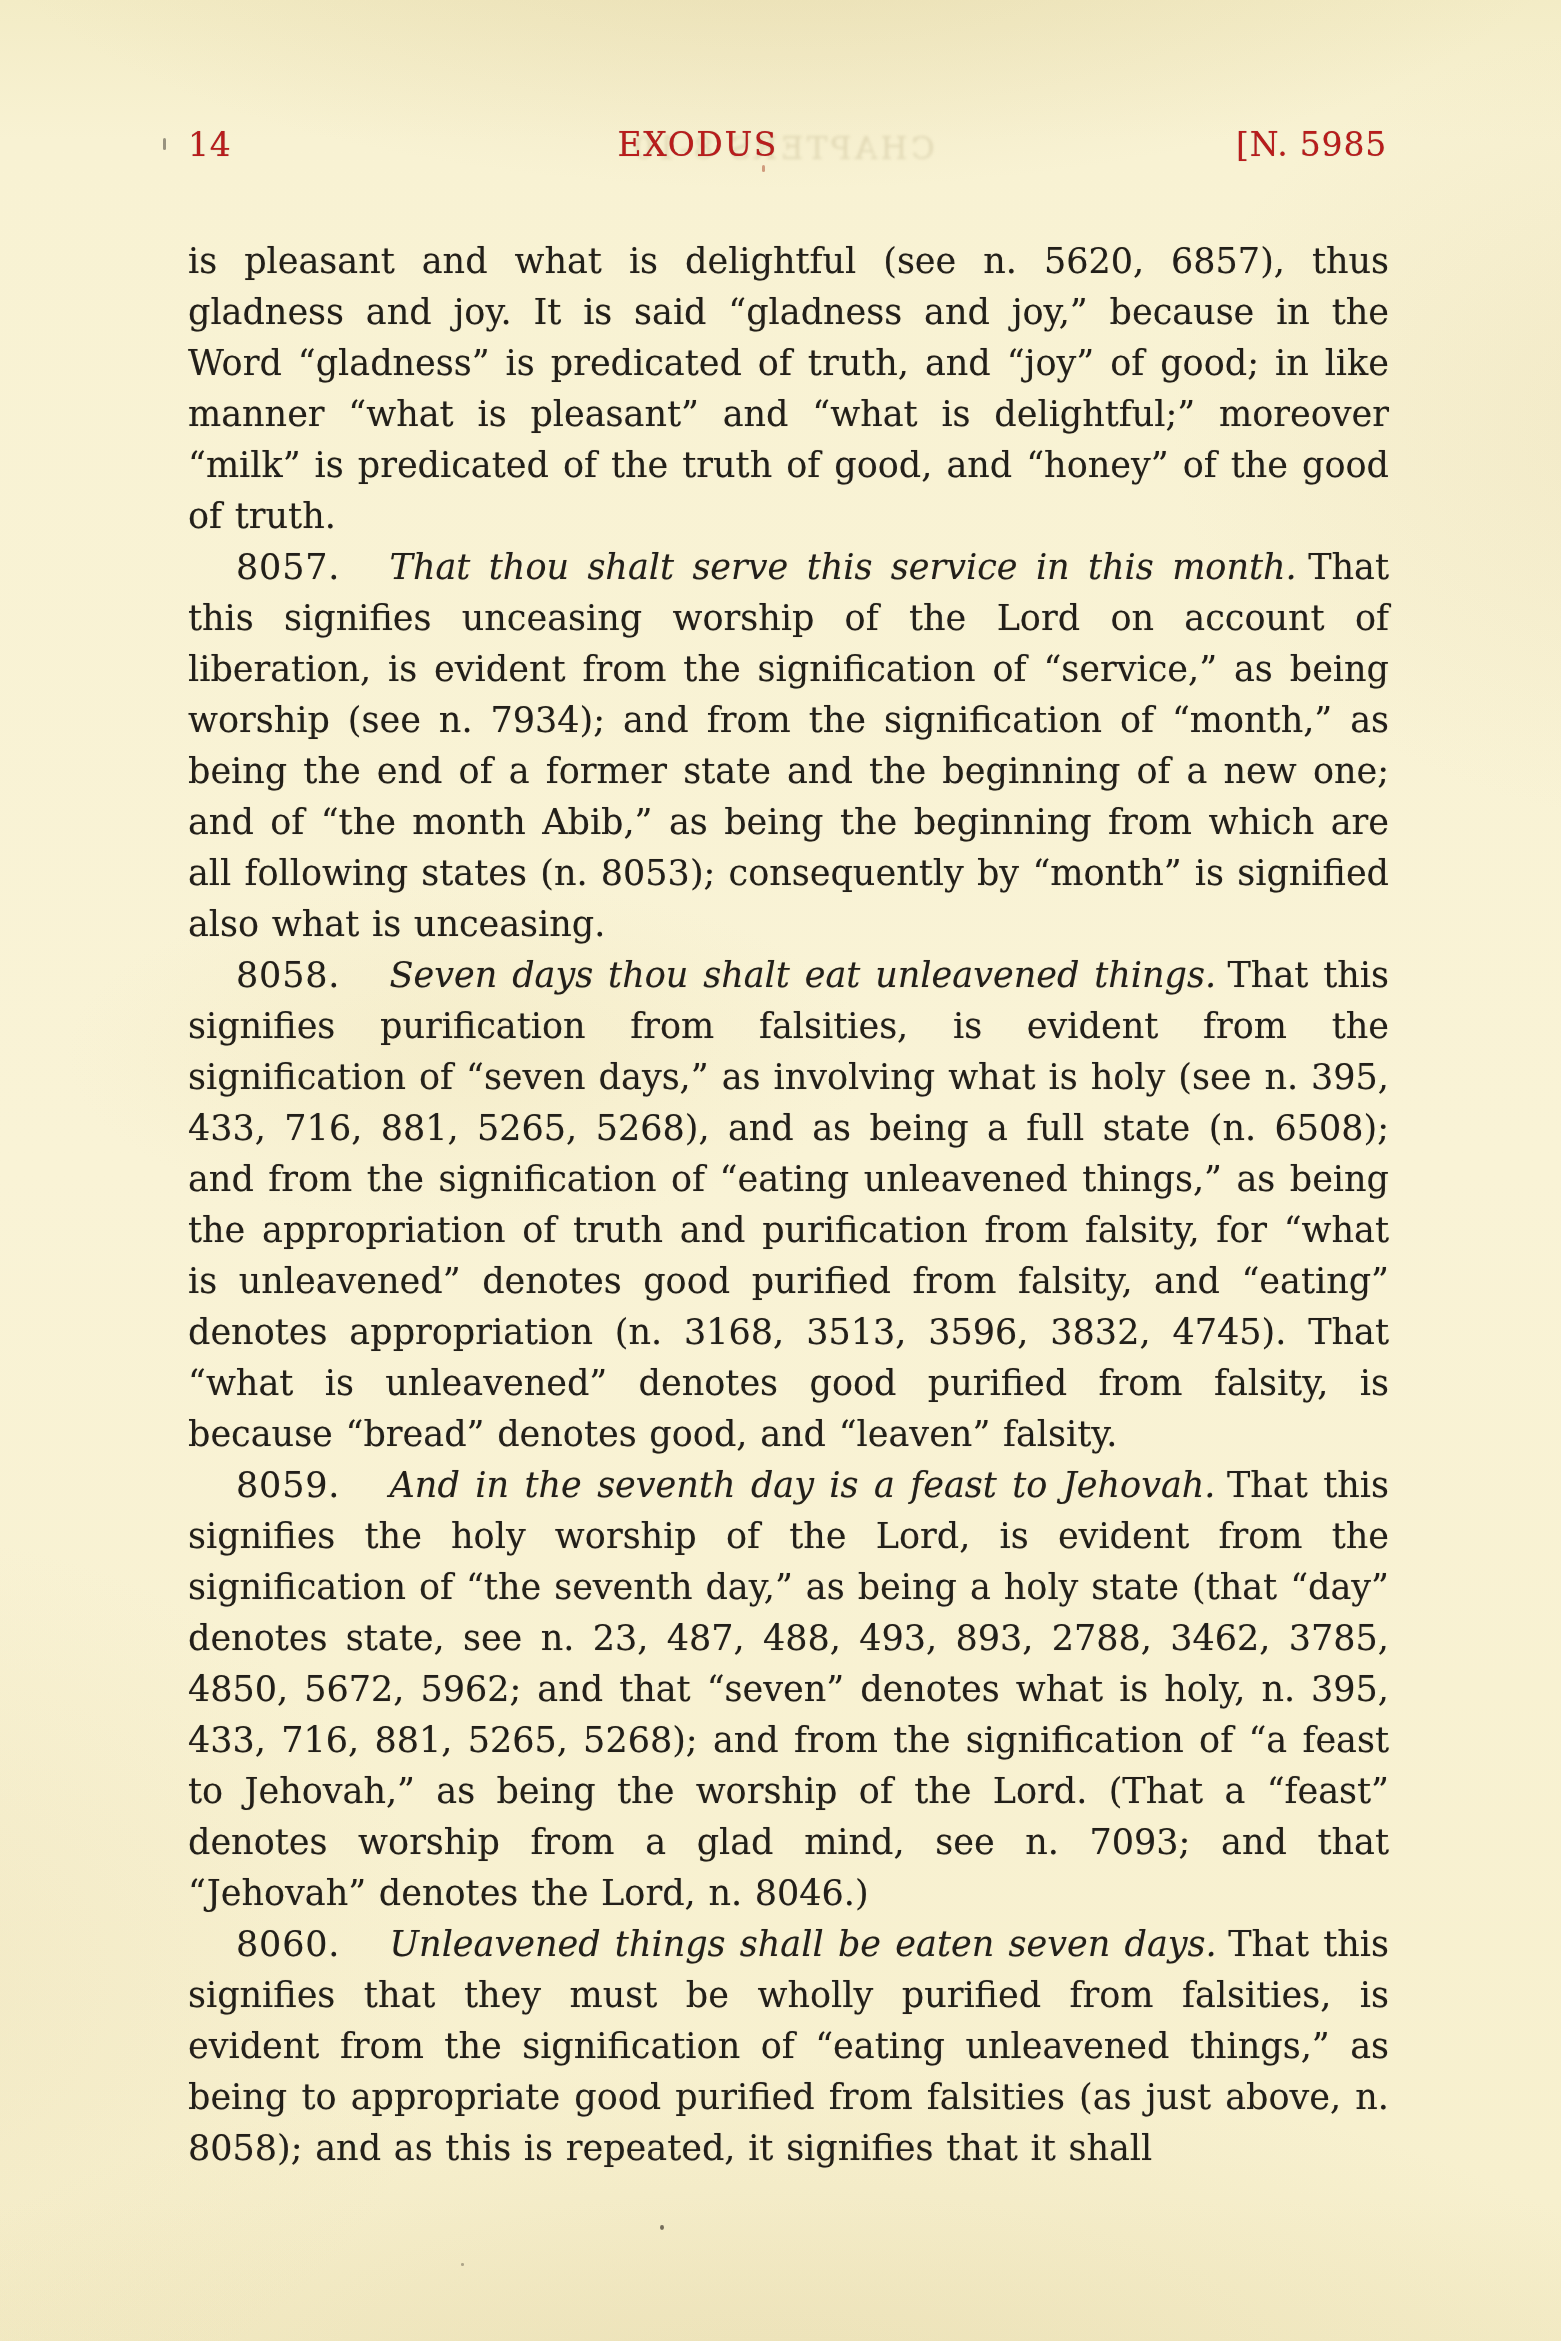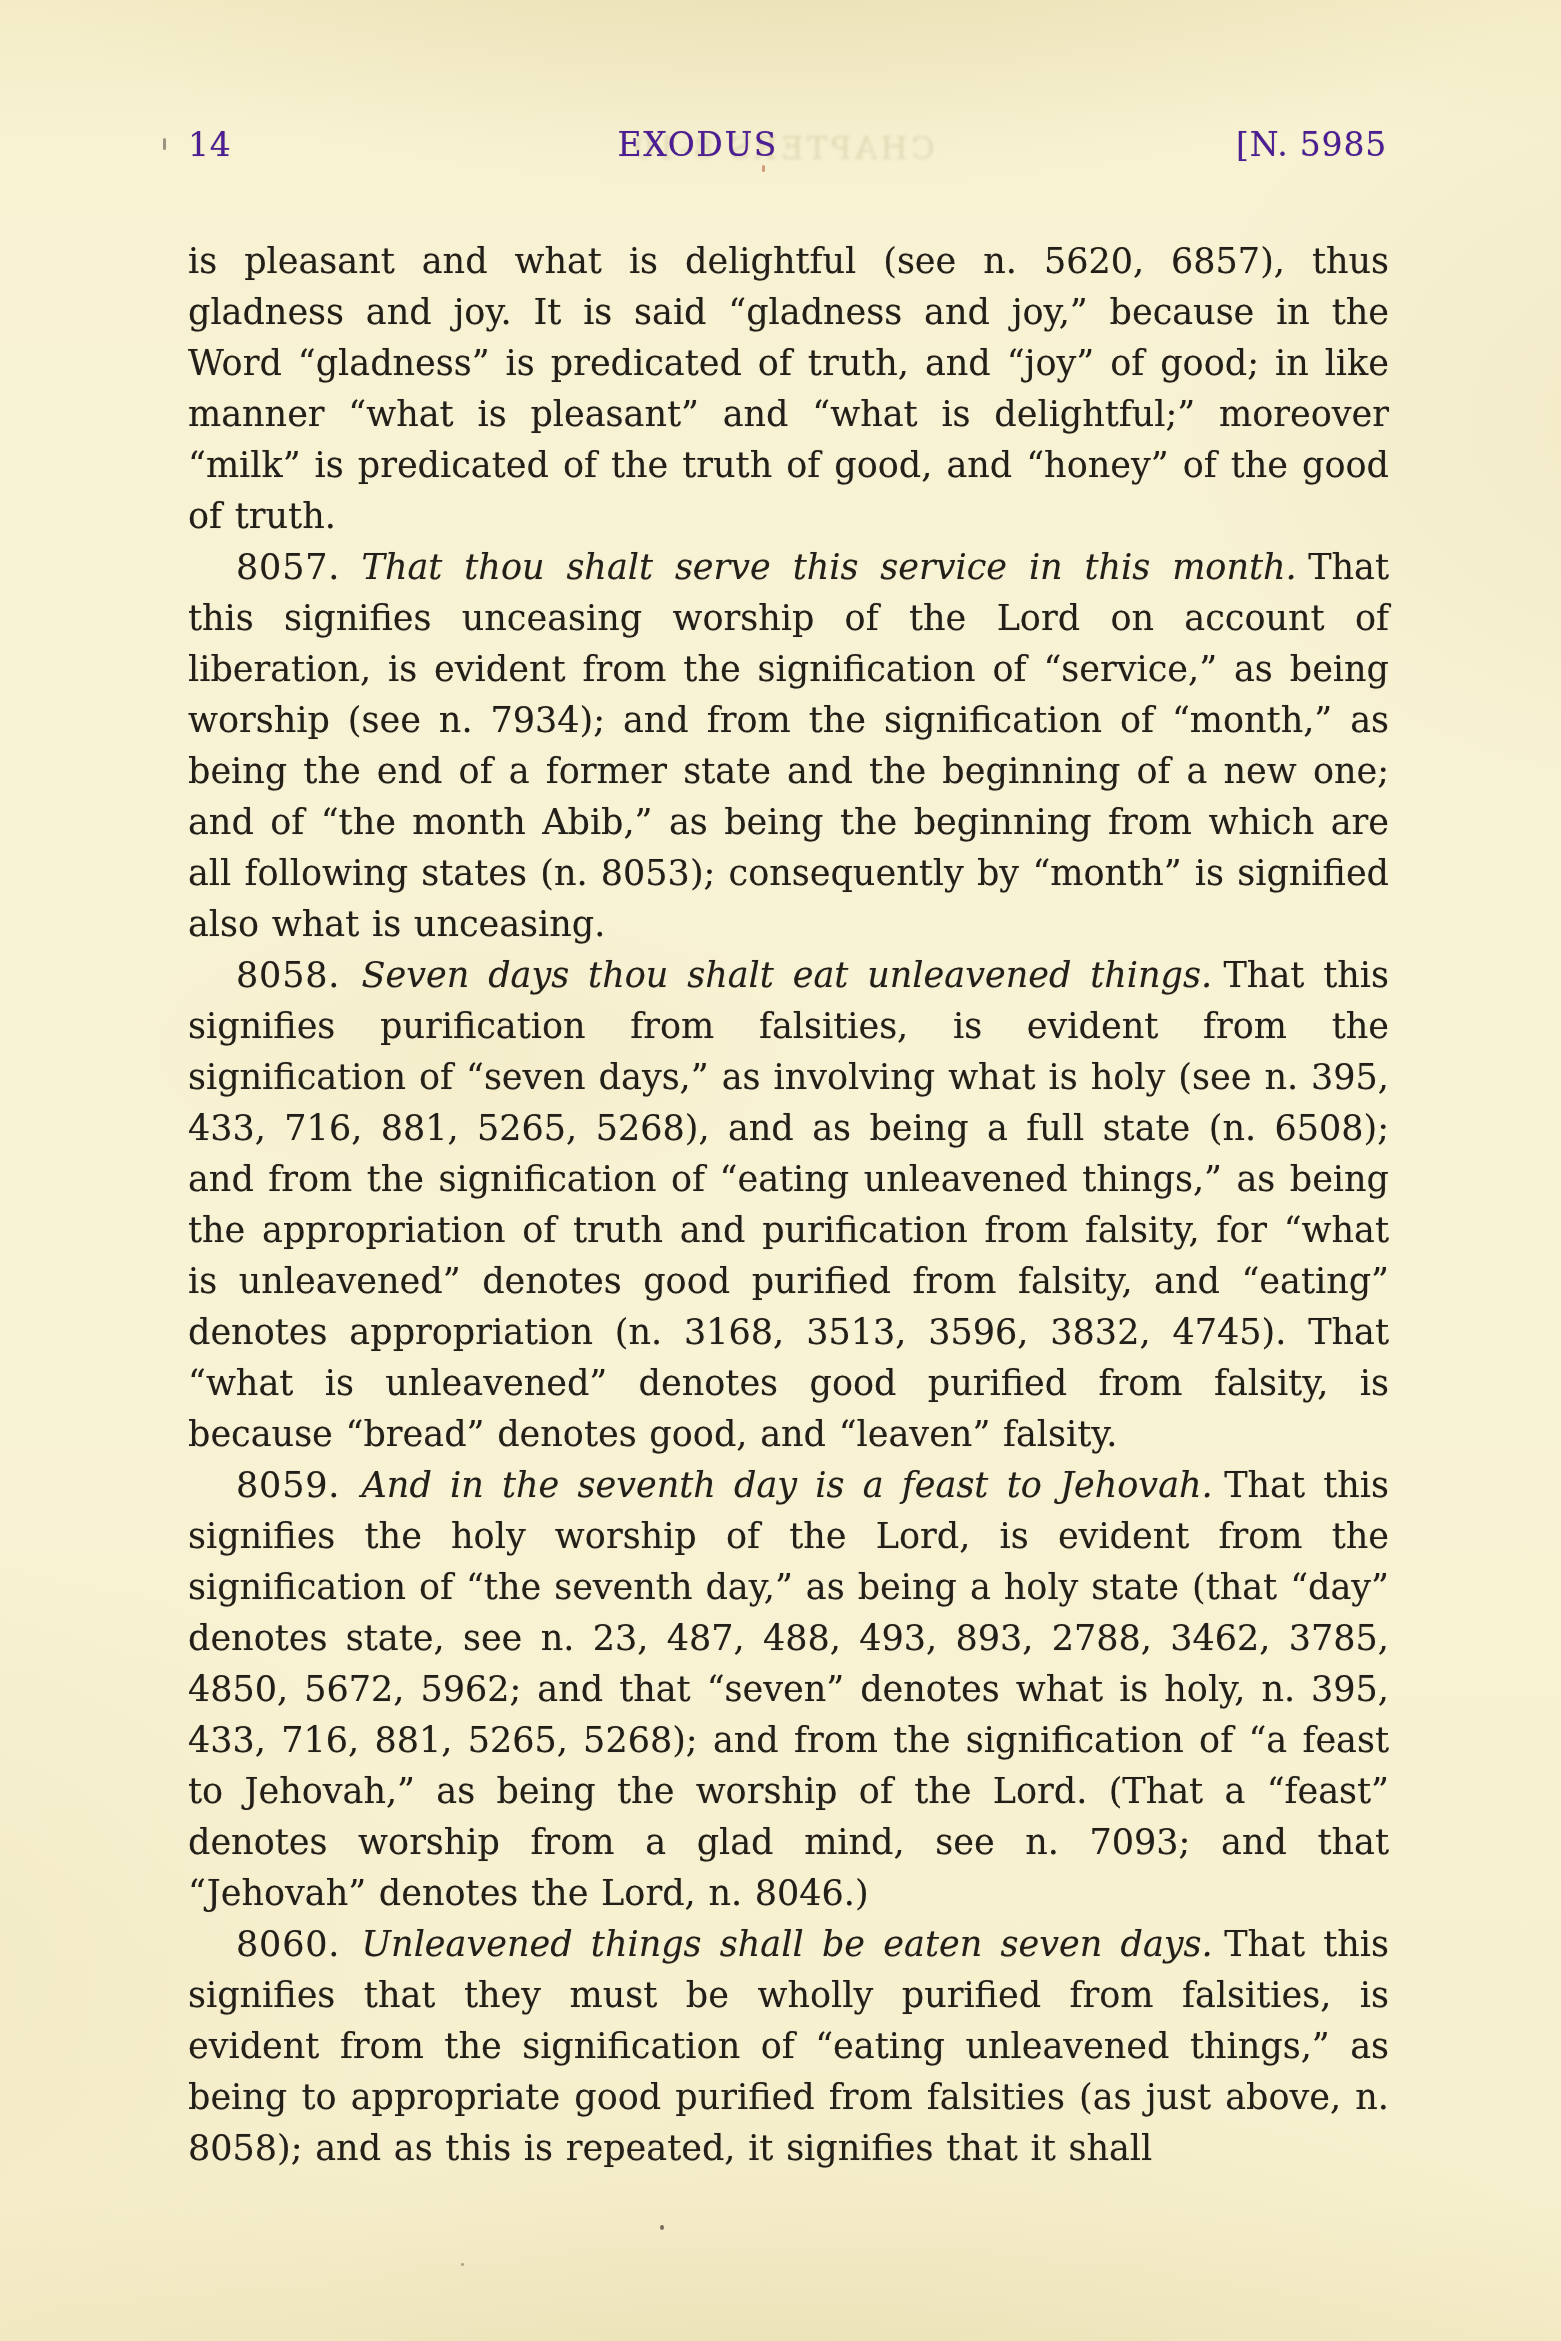--- a/index.html
+++ b/index.html
@@ -15,21 +15,21 @@
       radial-gradient(1153px 412px at 50% -99px, rgba(214,196,142,.35), rgba(214,196,142,0) 70%),
       radial-gradient(741px 576px at 108% 18%, rgba(219,201,150,.22), rgba(219,201,150,0) 70%),
       radial-gradient(823px 659px at -8% 85%, rgba(219,201,150,.18), rgba(219,201,150,0) 70%),
       radial-gradient(1318px 494px at 50% 103%, rgba(214,196,142,.25), rgba(214,196,142,0) 72%),
       radial-gradient(576px 247px at 30% 45%, rgba(233,220,170,.25), rgba(233,220,170,0) 70%),
       linear-gradient(180deg, #f3ecc6 0%, #f8f2d3 6%, #f9f3d6 50%, #f7f0ce 94%, #f3ebc5 100%);
   }
   .running-head{
     position:absolute;left:188px;top:125px;width:1199px;
     display:flex;justify-content:space-between;align-items:baseline;
-    font-size:33px;color:#4c1d95;
+    font-size:33px;color:#b91c1c;
     text-shadow:0 0 0.8px rgba(38,30,22,.45);
     white-space:nowrap;
   }
   .running-head .page-num{letter-spacing:0.8px;}
   .running-head .title{letter-spacing:1.6px;position:relative;left:-36px;}
   .running-head .ref{letter-spacing:0.8px;}
   .ghost-head{
     position:absolute;top:130px;left:346px;width:873px;
     text-align:center;font-size:31px;letter-spacing:3.3px;
     color:rgba(146,128,82,.20);
@@ -41,21 +41,21 @@
     position:absolute;left:188px;top:236px;width:1201px;
     font-size:35px;line-height:51px;color:#221f19;
     text-align:justify;
     text-shadow:0 0 0.8px rgba(34,28,20,.40);
     word-spacing:1.6px;
     hyphens:auto;-webkit-hyphens:auto;
   }
   .text-block p{margin:0;padding:0;}
   .text-block p.indented{text-indent:48px;}
   .num{font-weight:normal;letter-spacing:0.8px;margin-right:21.4px;}
-  .lead{font-style:italic;margin-right:11.5px;}
+  .lead{font-style:italic;margin-right:11.5px;margin-left:28px;}
   .speck{position:absolute;border-radius:50%;background:#4a4134;pointer-events:none;}
   .speck.s1{left:660px;top:2225px;width:4.1px;height:5px;opacity:.75;}
   .speck.s2{left:461px;top:2263px;width:2.5px;height:2.5px;opacity:.4;}
   .speck.s3{left:762px;top:165px;width:2.5px;height:7.4px;background:#b05538;opacity:.55;border-radius:1.6px;}
   .speck.s4{left:163px;top:138px;width:2.5px;height:11.5px;background:#3a342c;opacity:.5;border-radius:1.6px;}
 </style>
 </head>
 <body>
 
 <div class="paper-texture"></div>

